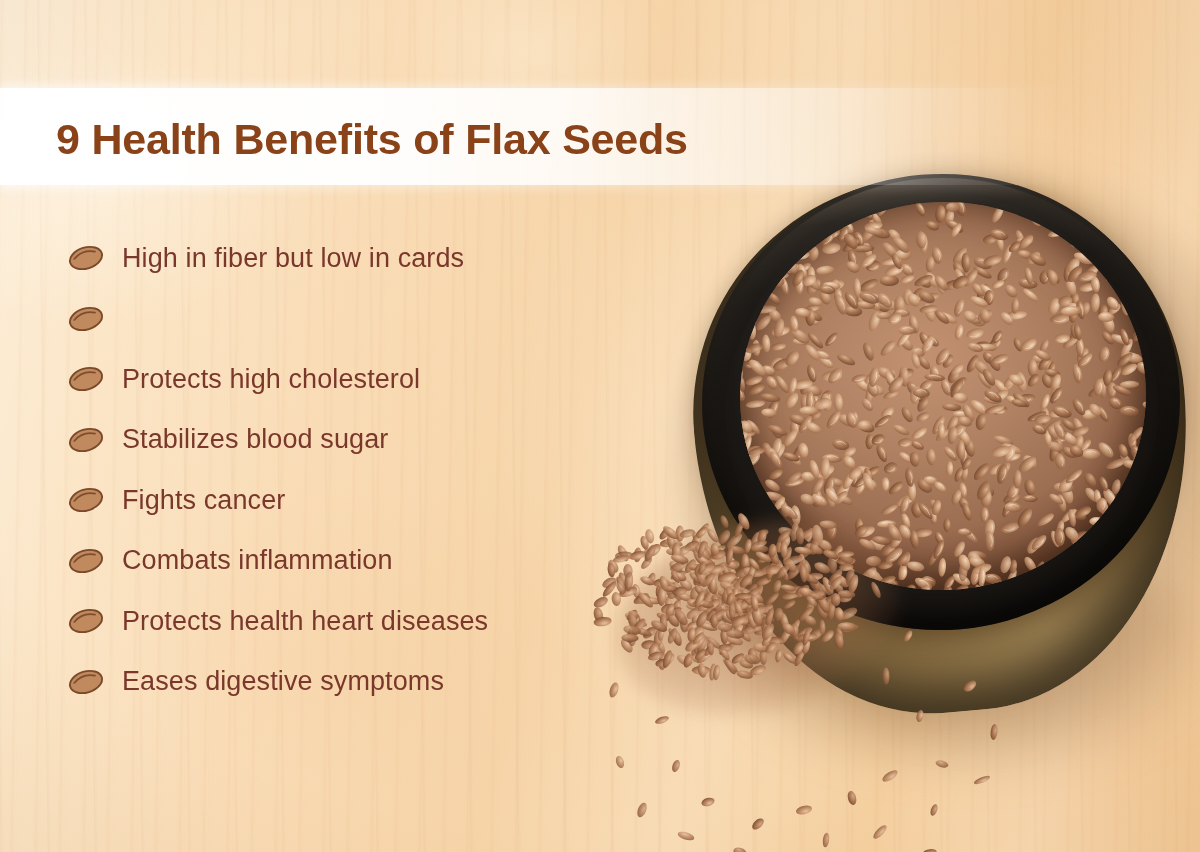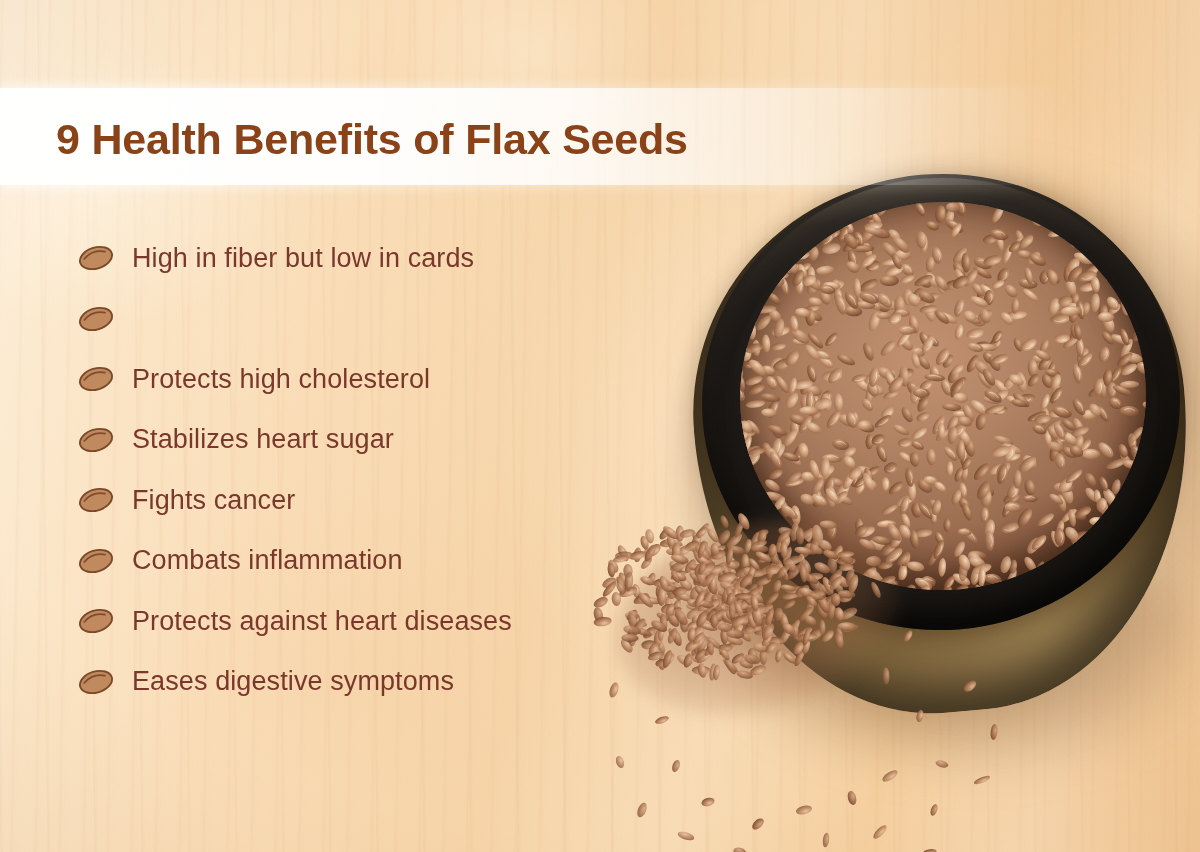--- a/index.html
+++ b/index.html
@@ -94,21 +94,20 @@
     color:#8a4218;
     white-space:nowrap;
     text-shadow:0 1px 0 rgba(255,255,255,.5);
   }
 
   
   .benefits {
     position:absolute;
     left:0; top:228px;
     width:640px;
-    margin-left:10px;
   }
   .benefit-row {
     position:relative;
     height:60.5px;
     display:flex;
     align-items:center;
   }
   .seed-bullet {
     position:absolute;
     left:66px; top:50%;
@@ -2013,21 +2012,21 @@
         <span class="benefit-label">Protects high cholesterol</span>
       </div>
       <div class="benefit-row">
         <svg class="seed-bullet" viewBox="0 0 40 32">
           <g transform="rotate(-17 20 16)">
             <ellipse cx="20" cy="16" rx="16.5" ry="10.5" fill="#c08a5e" stroke="#7b4a2a" stroke-width="1.9"></ellipse>
             <ellipse cx="16.5" cy="13" rx="11" ry="6" fill="none" stroke="#7b4a2a" stroke-width="0" opacity="0"></ellipse>
             <path d="M8.5 13.5 Q19 6.5 30.5 12.5" fill="none" stroke="#7b4a2a" stroke-width="1.7" stroke-linecap="round" opacity="0.95"></path>
           </g>
         </svg>
-        <span class="benefit-label">Stabilizes heart sugar</span>
+        <span class="benefit-label">Stabilizes blood sugar</span>
       </div>
       <div class="benefit-row">
         <svg class="seed-bullet" viewBox="0 0 40 32">
           <g transform="rotate(-17 20 16)">
             <ellipse cx="20" cy="16" rx="16.5" ry="10.5" fill="#c08a5e" stroke="#7b4a2a" stroke-width="1.9"></ellipse>
             <ellipse cx="16.5" cy="13" rx="11" ry="6" fill="none" stroke="#7b4a2a" stroke-width="0" opacity="0"></ellipse>
             <path d="M8.5 13.5 Q19 6.5 30.5 12.5" fill="none" stroke="#7b4a2a" stroke-width="1.7" stroke-linecap="round" opacity="0.95"></path>
           </g>
         </svg>
         <span class="benefit-label">Fights cancer</span>
@@ -2043,21 +2042,21 @@
         <span class="benefit-label">Combats inflammation</span>
       </div>
       <div class="benefit-row">
         <svg class="seed-bullet" viewBox="0 0 40 32">
           <g transform="rotate(-17 20 16)">
             <ellipse cx="20" cy="16" rx="16.5" ry="10.5" fill="#c08a5e" stroke="#7b4a2a" stroke-width="1.9"></ellipse>
             <ellipse cx="16.5" cy="13" rx="11" ry="6" fill="none" stroke="#7b4a2a" stroke-width="0" opacity="0"></ellipse>
             <path d="M8.5 13.5 Q19 6.5 30.5 12.5" fill="none" stroke="#7b4a2a" stroke-width="1.7" stroke-linecap="round" opacity="0.95"></path>
           </g>
         </svg>
-        <span class="benefit-label">Protects against heart diseases</span>
+        <span class="benefit-label">Protects health heart diseases</span>
       </div>
       <div class="benefit-row">
         <svg class="seed-bullet" viewBox="0 0 40 32">
           <g transform="rotate(-17 20 16)">
             <ellipse cx="20" cy="16" rx="16.5" ry="10.5" fill="#c08a5e" stroke="#7b4a2a" stroke-width="1.9"></ellipse>
             <ellipse cx="16.5" cy="13" rx="11" ry="6" fill="none" stroke="#7b4a2a" stroke-width="0" opacity="0"></ellipse>
             <path d="M8.5 13.5 Q19 6.5 30.5 12.5" fill="none" stroke="#7b4a2a" stroke-width="1.7" stroke-linecap="round" opacity="0.95"></path>
           </g>
         </svg>
         <span class="benefit-label">Eases digestive symptoms</span>

